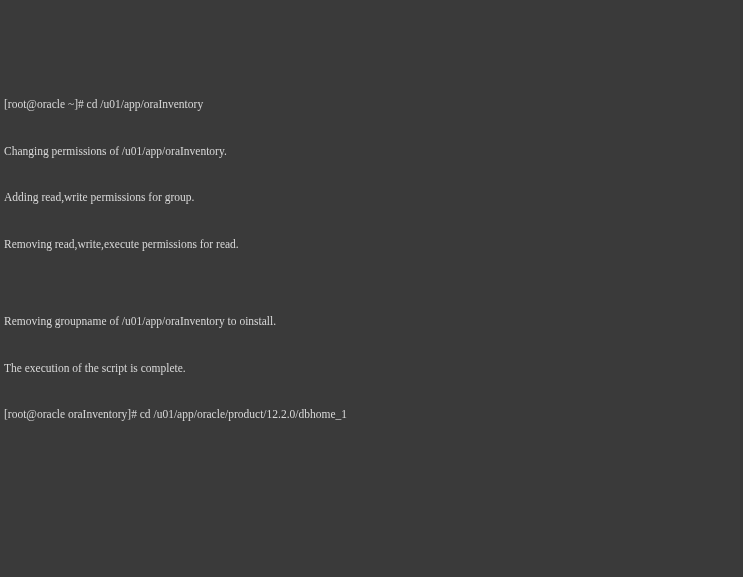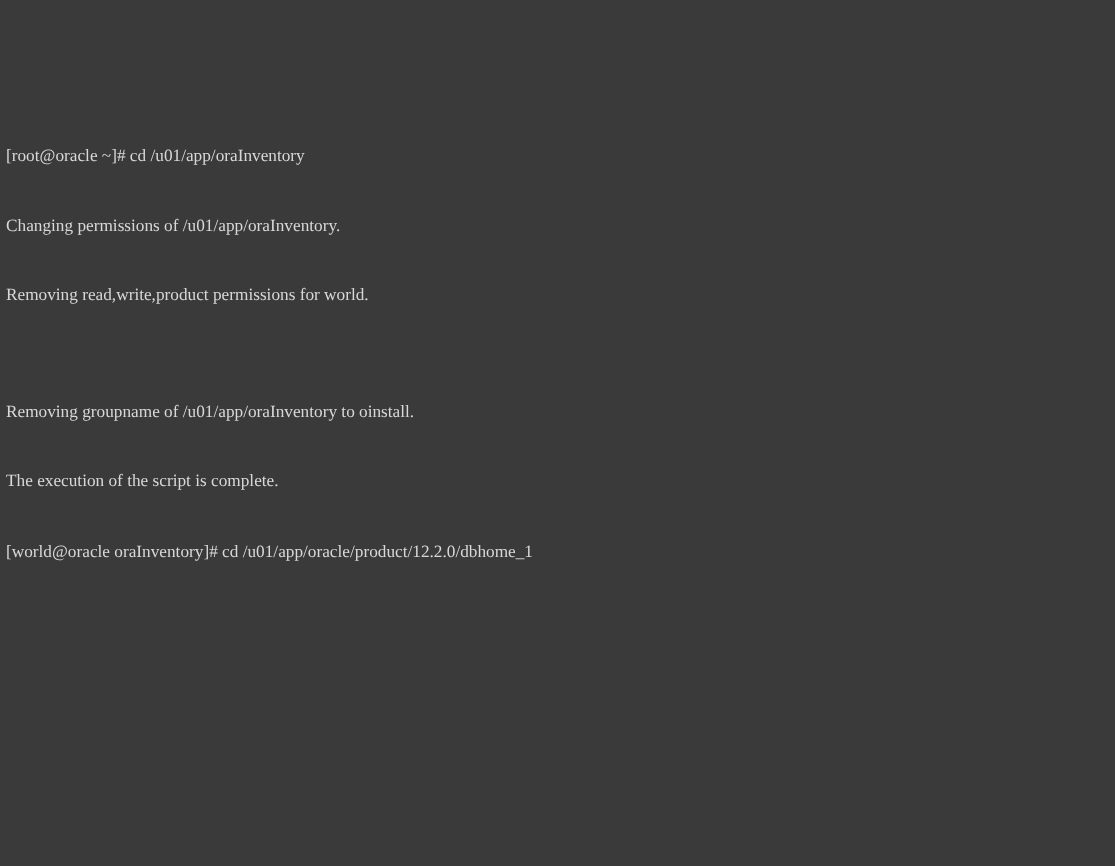--- a/index.html
+++ b/index.html
@@ -28,25 +28,26 @@
     }
   </style>
 </head>
 <body>
 
 
 
 <div class="terminal">
   <span class="line">[root@oracle ~]# cd /u01/app/oraInventory</span>
   <span class="line">Changing permissions of /u01/app/oraInventory.</span>
-  <span class="line">Removing read,write,product permissions for world.</span>
+  <span class="line">Adding read,write permissions for group.</span>
+  <span class="line">Removing read,write,execute permissions for read.</span>
   <span class="line"></span>
   <span class="line">Removing groupname of /u01/app/oraInventory to oinstall.</span>
   <span class="line">The execution of the script is complete.</span>
-  <span class="line">[world@oracle oraInventory]# cd /u01/app/oracle/product/12.2.0/dbhome_1</span>
+  <span class="line">[root@oracle oraInventory]# cd /u01/app/oracle/product/12.2.0/dbhome_1</span>
   <span class="line"></span>
   
   
   
   <span class="line"></span>
   
   
   
   
   <span class="line"></span>

